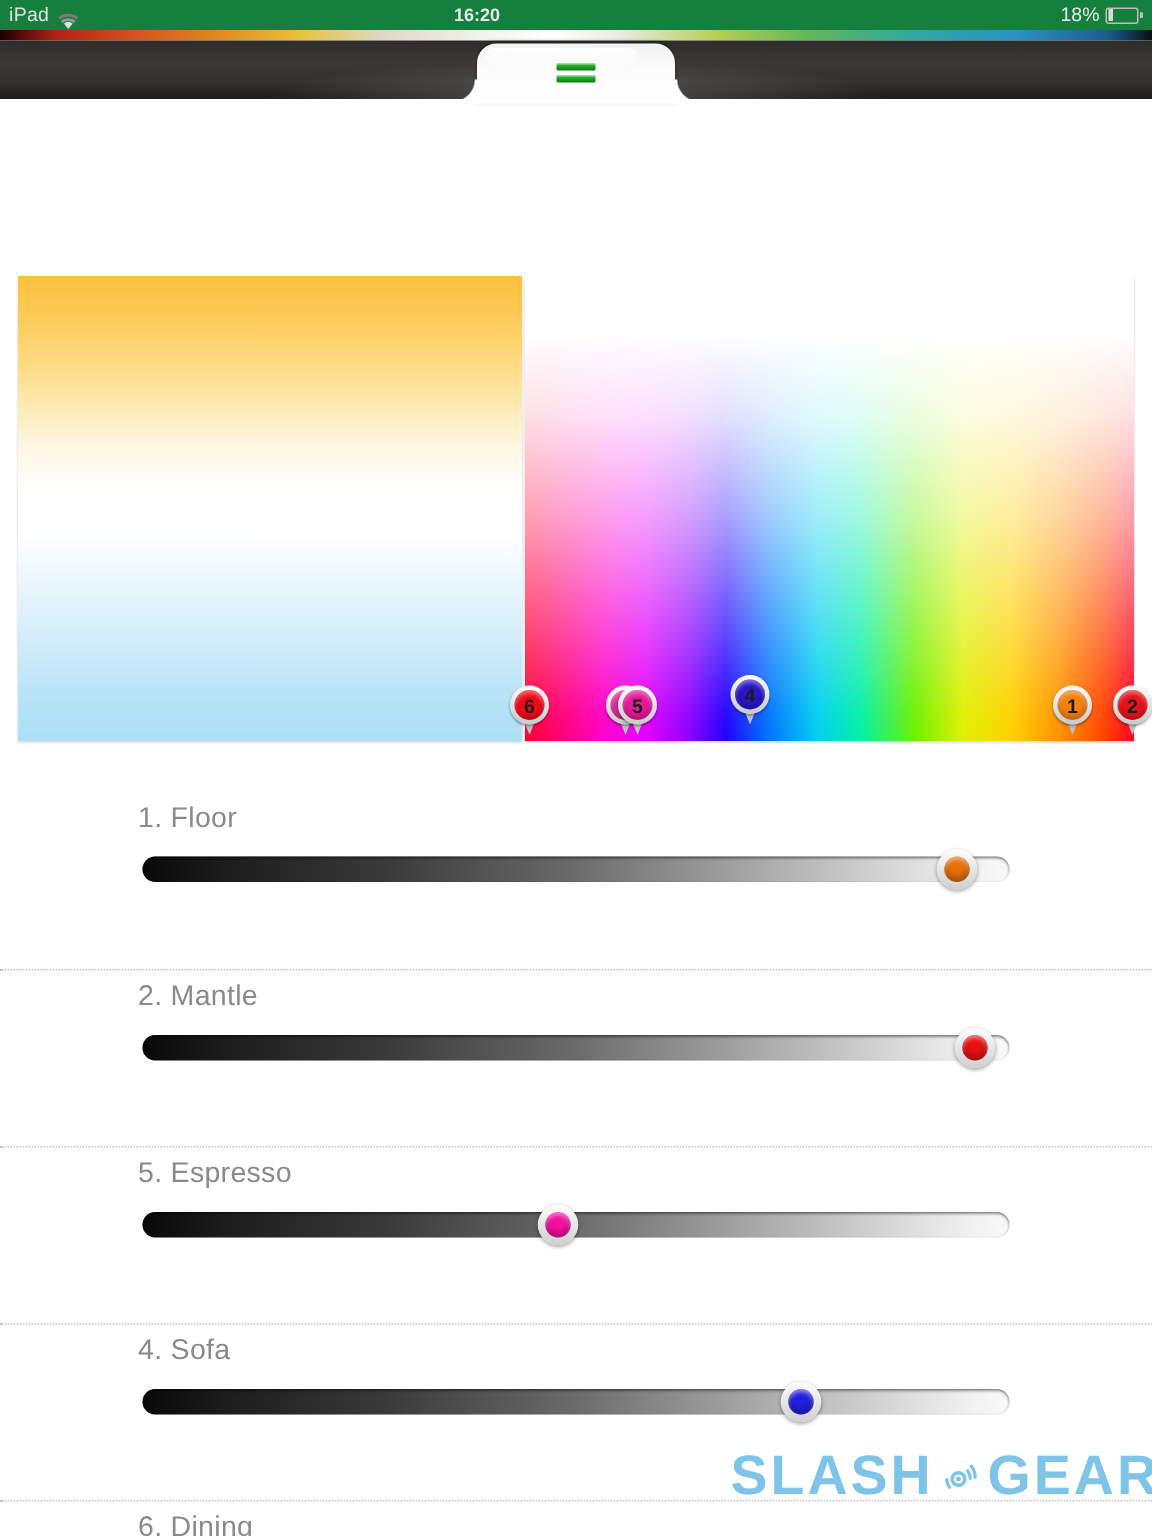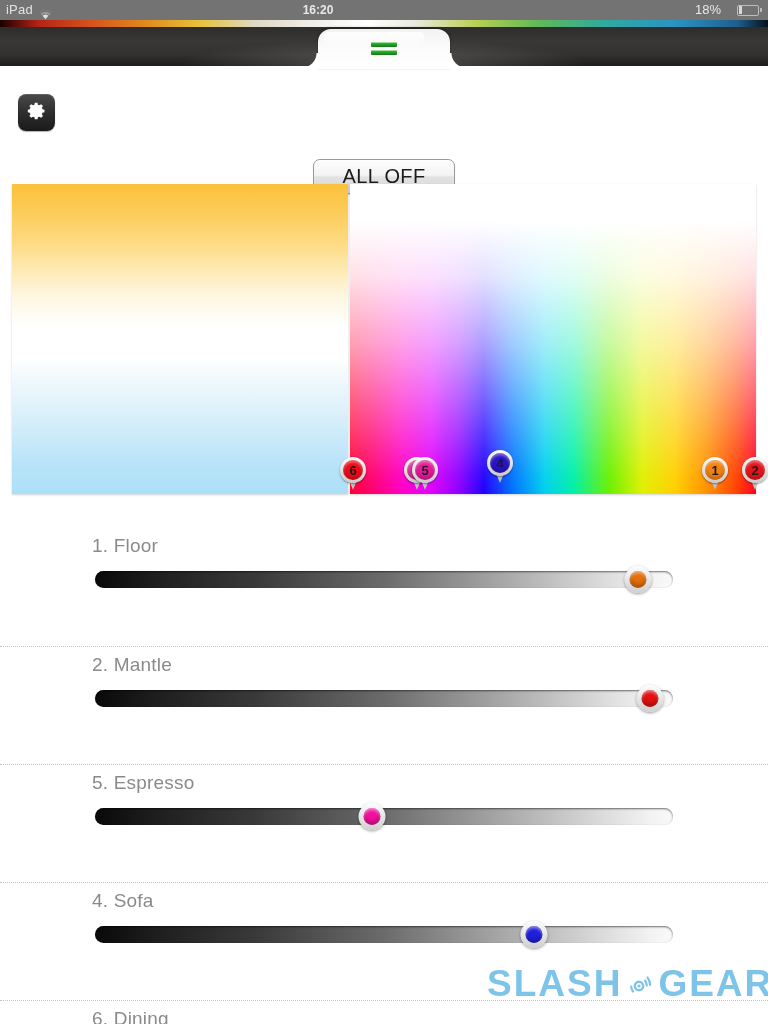--- a/index.html
+++ b/index.html
@@ -7,31 +7,31 @@
     width: 768px; height: 1024px;
     font-family: "Liberation Sans", sans-serif;
     background: #ffffff;
     overflow: hidden;
   }
   #app { position: relative; width: 768px; height: 1024px; }
 
   
   .statusbar {
     position: absolute; left: 0; top: 0; width: 768px; height: 20px;
-    background: #737373; color: #d8d8d8;
+    background: #15803d; color: #d8d8d8;
     font-size: 13px; line-height: 20px;
   }
   .sb-left { position: absolute; left: 6px; top: 0; display: flex; align-items: center; gap: 5px; height: 20px; }
   .sb-device { font-size: 13px; color: #e2e2e2; letter-spacing: .2px; }
   .wifi-icon { display: inline-block; width: 15px; height: 11px; position: relative; top: 1px; }
   .sb-time {
     position: absolute; left: 0; top: 0; width: 636px; text-align: center;
     font-size: 12px; color: #e8e8e8; line-height: 20px; font-weight: bold;
   }
-  .sb-right { position: absolute; right: 6px; top: 0; height: 20px; display: flex; align-items: center; gap: 16px; text-align: right; }
+  .sb-right { position: absolute; right: 6px; top: 0; height: 20px; display: flex; align-items: center; gap: 4px; text-align: right; }
   .sb-batt-text { font-size: 13px; color: #e8e8e8; }
   .batt-icon { position: relative; width: 25px; height: 11px; }
   .batt-body {
     position: absolute; left: 0; top: 0; width: 22px; height: 11px;
     border: 1px solid #bdbdbd; border-radius: 2px;
   }
   .batt-fill {
     position: absolute; left: 1.5px; top: 1.5px; height: 8px; width: 3.6px;
     background: #d9d9d9;
   }
@@ -231,33 +231,20 @@
 
   <div class="tabbar"></div>
   <div class="tab-active">
     <div class="tab-gloss"></div>
     <div class="tab-icon">
         <i></i>
         <i></i>
       </div>
   </div>
 
-  <div class="toolbar">
-    <div class="gear-button">
-      <span>
-        <svg viewBox="0 0 24 24" width="20" height="20">
-          <path fill="#ffffff" d="M12 8.2a3.8 3.8 0 1 0 0 7.6 3.8 3.8 0 0 0 0-7.6zm0 5.6a1.8 1.8 0 1 1 0-3.6 1.8 1.8 0 0 1 0 3.6z"></path>
-          <path fill="#ffffff" d="M21 13.6v-3.2l-2.4-.4a6.9 6.9 0 0 0-.8-1.9l1.4-2-2.3-2.3-2 1.4a6.9 6.9 0 0 0-1.9-.8L12.6 2h-3.2l-.4 2.4a6.9 6.9 0 0 0-1.9.8l-2-1.4L2.8 6.1l1.4 2a6.9 6.9 0 0 0-.8 1.9L1 10.4v3.2l2.4.4c.2.7.5 1.3.8 1.9l-1.4 2 2.3 2.3 2-1.4c.6.3 1.2.6 1.9.8l.4 2.4h3.2l.4-2.4c.7-.2 1.3-.5 1.9-.8l2 1.4 2.3-2.3-1.4-2c.3-.6.6-1.2.8-1.9l2.4-.4z"></path>
-        </svg>
-      </span>
-    </div>
-    <div class="alloff-button">
-      <span>ALL OFF</span>
-    </div>
-  </div>
 
   <div class="pickers">
     <div class="picker-ct"></div>
     <div class="picker-hs">
       <div class="hs-hue"></div>
       <div class="hs-white"></div>
     </div>
   </div>
   <div id="pin-layer">
       <div class="pin" style="left: 340px; top: 457px;">

